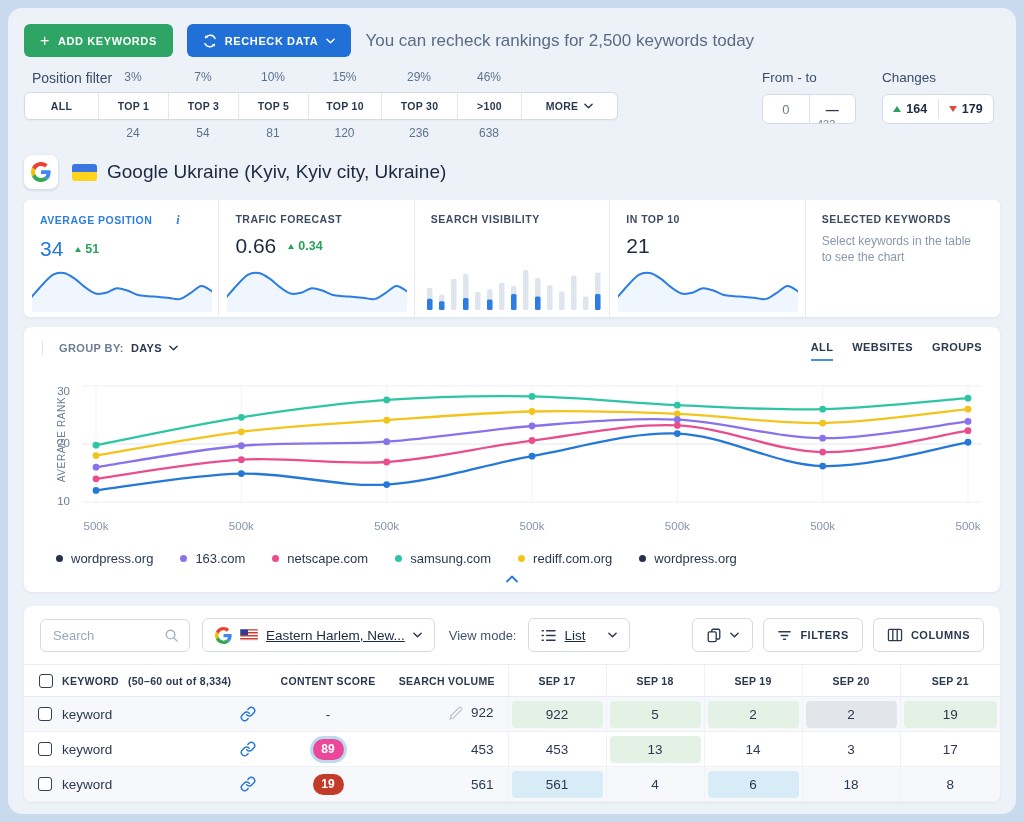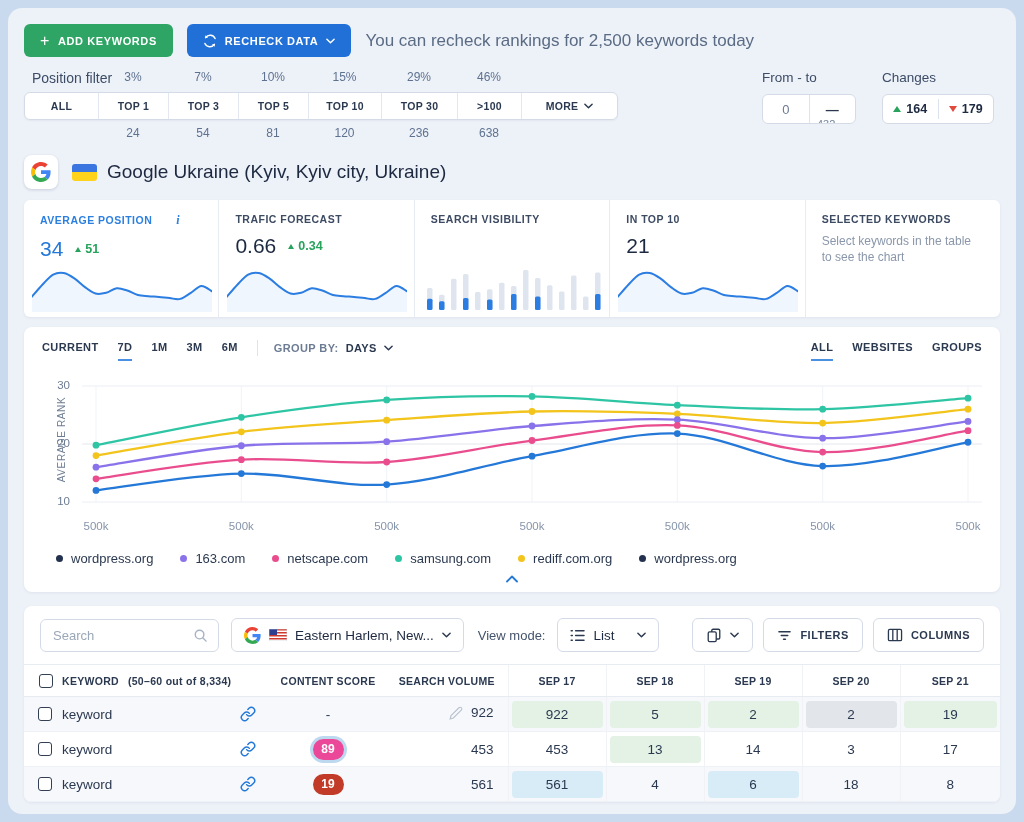--- a/index.html
+++ b/index.html
@@ -82,26 +82,26 @@
   .xlabels{position:relative;height:18px;margin-top:4px;}
   .xlab{position:absolute;width:44px;text-align:center;font-size:11.5px;color:#8694aa;}
   .legend{display:flex;align-items:center;gap:27px;margin:13px 0 0 14px;}
   .leg-item{display:flex;align-items:center;gap:8px;font-size:13px;color:#2b3950;}
   .leg-dot{width:7px;height:7px;border-radius:50%;}
   .collapse{display:flex;justify-content:center;padding:9px 0 5px;cursor:pointer;}
 
   
   .table-panel{margin-top:14px;padding-top:12px;overflow:hidden;}
   .toolbar{display:flex;align-items:center;gap:12px;padding:0 16px 12px;}
-  .search-box{width:179px;height:33px;border:1px solid #d5dbe6;border-radius:6px;background:#fff;
+  .search-box{width:150px;height:33px;border:1px solid #d5dbe6;border-radius:6px;background:#fff;
     display:flex;align-items:center;padding:0 10px;}
   .search-box input{border:none;outline:none;flex:1;min-width:0;font-family:inherit;font-size:13px;color:#2b3950;background:transparent;}
   .search-box input::placeholder{color:#9aa7b8;}
   .select{height:34px;border:1px solid #d5dbe6;border-radius:6px;background:#fff;display:flex;align-items:center;
-    gap:8px;padding:4px 12px;font-size:13.5px;color:#1d2940;cursor:pointer;}
+    gap:8px;padding:4px 12px;font-size:13.5px;color:#1d2940;cursor:pointer;text-decoration:underline;}
   .loc-text{max-width:150px;white-space:nowrap;}
   .vm-label{font-size:13px;color:#44546c;margin-left:2px;}
   .tb-right{margin-left:auto;display:flex;gap:10px;}
   .tool-btn{height:34px;border:1px solid #d5dbe6;border-radius:6px;background:#fff;display:flex;align-items:center;
     gap:8px;padding:0 13px;font-size:11px;font-weight:bold;letter-spacing:.5px;color:#2b3950;cursor:pointer;}
   table{width:100%;border-collapse:collapse;}
   thead th{height:32px;font-size:10.5px;font-weight:bold;letter-spacing:.3px;color:#2b3950;
     border-top:1px solid #e7ebf2;border-bottom:1px solid #e7ebf2;background:#fff;}
   th.kw-h{text-align:left;}
   .kw-h-inner{display:flex;align-items:center;gap:9px;padding-left:14px;}
@@ -323,44 +323,37 @@
       <div class="card">
         <div class="card-label">
           <span>SELECTED KEYWORDS</span>
         </div>
         <div class="card-note">Select keywords in the table to see the chart</div>
       </div>
     </div>
 
   <div class="panel chart-panel">
     <div class="chart-controls">
-      <span id="chart-tabs" style="display:flex">
-          <span class="ctab">CURRENT</span>
-          <span class="ctab active">7D</span>
-          <span class="ctab">1M</span>
-          <span class="ctab">3M</span>
-          <span class="ctab">6M</span>
-        </span>
       <span class="cdiv"></span>
       <span class="groupby">
         <span class="gb-label">GROUP BY:</span>
         <span class="gb-value">DAYS</span>
         <svg width="9" height="6" viewBox="0 0 10 6">
             <polyline points="1,1 5,5 9,1" fill="none" stroke="#2b3950" stroke-width="1.6" stroke-linecap="round" stroke-linejoin="round"></polyline>
           </svg>
       </span>
       <span class="scope-tabs" id="scope-tabs">
           <span class="ctab active">ALL</span>
           <span class="ctab">WEBSITES</span>
           <span class="ctab">GROUPS</span>
         </span>
     </div>
     <div class="chart-area" id="chart-area">
       <span class="ylab">AVERAGE RANK</span>
-    <span class="ytick" style="top: 119px; left: 6px;">10</span><span class="ytick" style="top: 61px; left: 6px;">20</span><span class="ytick" style="top: 3px; left: 6px;">30</span><svg viewBox="0 0 900 140" width="100%" height="140" preserveAspectRatio="none">
+    <span class="ytick" style="top: 119px; left: 6px;">10</span><span class="ytick" style="top: 61px; left: 6px;">20</span><span class="ytick" style="top: 9px; left: 6px;">30</span><svg viewBox="0 0 900 140" width="100%" height="140" preserveAspectRatio="none">
           <line x1="14" y1="10" x2="14" y2="126" stroke="#f0f3f8" stroke-width="1"></line>
           <line x1="159.33333333333334" y1="10" x2="159.33333333333334" y2="126" stroke="#f0f3f8" stroke-width="1"></line>
           <line x1="304.6666666666667" y1="10" x2="304.6666666666667" y2="126" stroke="#f0f3f8" stroke-width="1"></line>
           <line x1="450" y1="10" x2="450" y2="126" stroke="#f0f3f8" stroke-width="1"></line>
           <line x1="595.3333333333334" y1="10" x2="595.3333333333334" y2="126" stroke="#f0f3f8" stroke-width="1"></line>
           <line x1="740.6666666666667" y1="10" x2="740.6666666666667" y2="126" stroke="#f0f3f8" stroke-width="1"></line>
           <line x1="886" y1="10" x2="886" y2="126" stroke="#f0f3f8" stroke-width="1"></line>
           <line x1="0" y1="126" x2="900" y2="126" stroke="#eaeef4" stroke-width="1"></line>
           <line x1="0" y1="68" x2="900" y2="68" stroke="#e2e6ee" stroke-width="1"></line>
           <line x1="0" y1="10" x2="900" y2="10" stroke="#eaeef4" stroke-width="1"></line>

